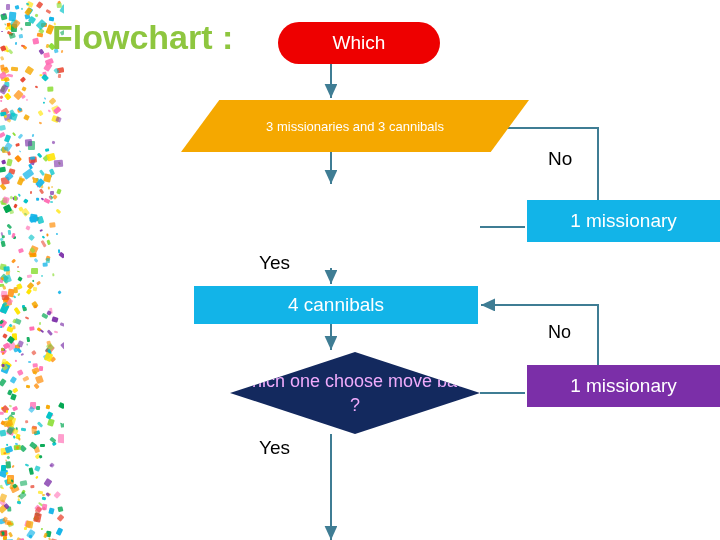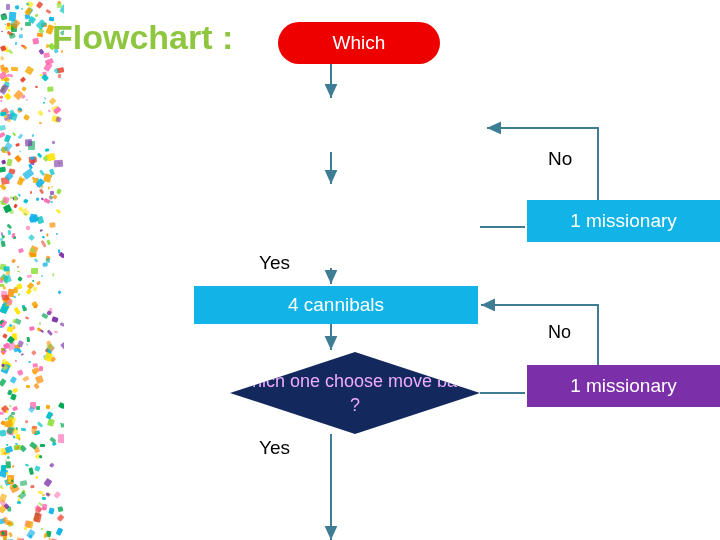--- a/index.html
+++ b/index.html
@@ -537,20 +537,23 @@
 
       <path d="M598 200 L598 128 L487 128" marker-end="url(#arrow)"></path>
 
       <line x1="480" y1="393" x2="525" y2="393"></line>
 
       <path d="M598 365 L598 305 L481 305" marker-end="url(#arrow)"></path>
     </g>
   </svg>
 
 <div class="node terminator" style="left: 278px; top: 22px; width: 162px; height: 42px; background: rgb(238, 0, 0); color: rgb(255, 255, 255); font-size: 19px;">Which</div>
+    <div class="para" style="left: 181px; top: 100px; width: 348px; height: 52px; background: rgb(245, 168, 0); clip-path: polygon(11% 0px, 100% 0px, 89% 100%, 0% 100%);">
+      <div class="inner" style="font-size: 13px; color: rgb(255, 255, 255);">3 missionaries and 3 cannibals</div>
+    </div>
     <div class="node" style="left: 194px; top: 286px; width: 284px; height: 38px; background: rgb(18, 180, 232); color: rgb(255, 255, 255); font-size: 19px;">4 cannibals</div>
     <div class="diamond-wrap" style="left: 230px; top: 352px; width: 250px; height: 82px; background: rgb(19, 41, 94); clip-path: polygon(50% 0px, 100% 50%, 50% 100%, 0px 50%);">
       <div class="dtext" style="font-size: 18px; color: #f0abfc; line-height: 1.35;">Which one choose move back ?</div>
     </div>
     <div class="node" style="left: 527px; top: 200px; width: 193px; height: 42px; background: rgb(18, 180, 232); color: rgb(255, 255, 255); font-size: 19px;">1 missionary</div>
     <div class="node" style="left: 527px; top: 365px; width: 193px; height: 42px; background: rgb(123, 47, 168); color: rgb(255, 255, 255); font-size: 19px;">1 missionary</div>
     <div class="label" style="left: 548px; top: 148px; font-size: 19px; color: rgb(0, 0, 0);">No</div>
     <div class="label" style="left: 259px; top: 252px; font-size: 19px; color: rgb(0, 0, 0);">Yes</div>
     <div class="label" style="left: 548px; top: 322px; font-size: 18px; color: rgb(0, 0, 0);">No</div>
     <div class="label" style="left: 259px; top: 437px; font-size: 19px; color: rgb(0, 0, 0);">Yes</div>

